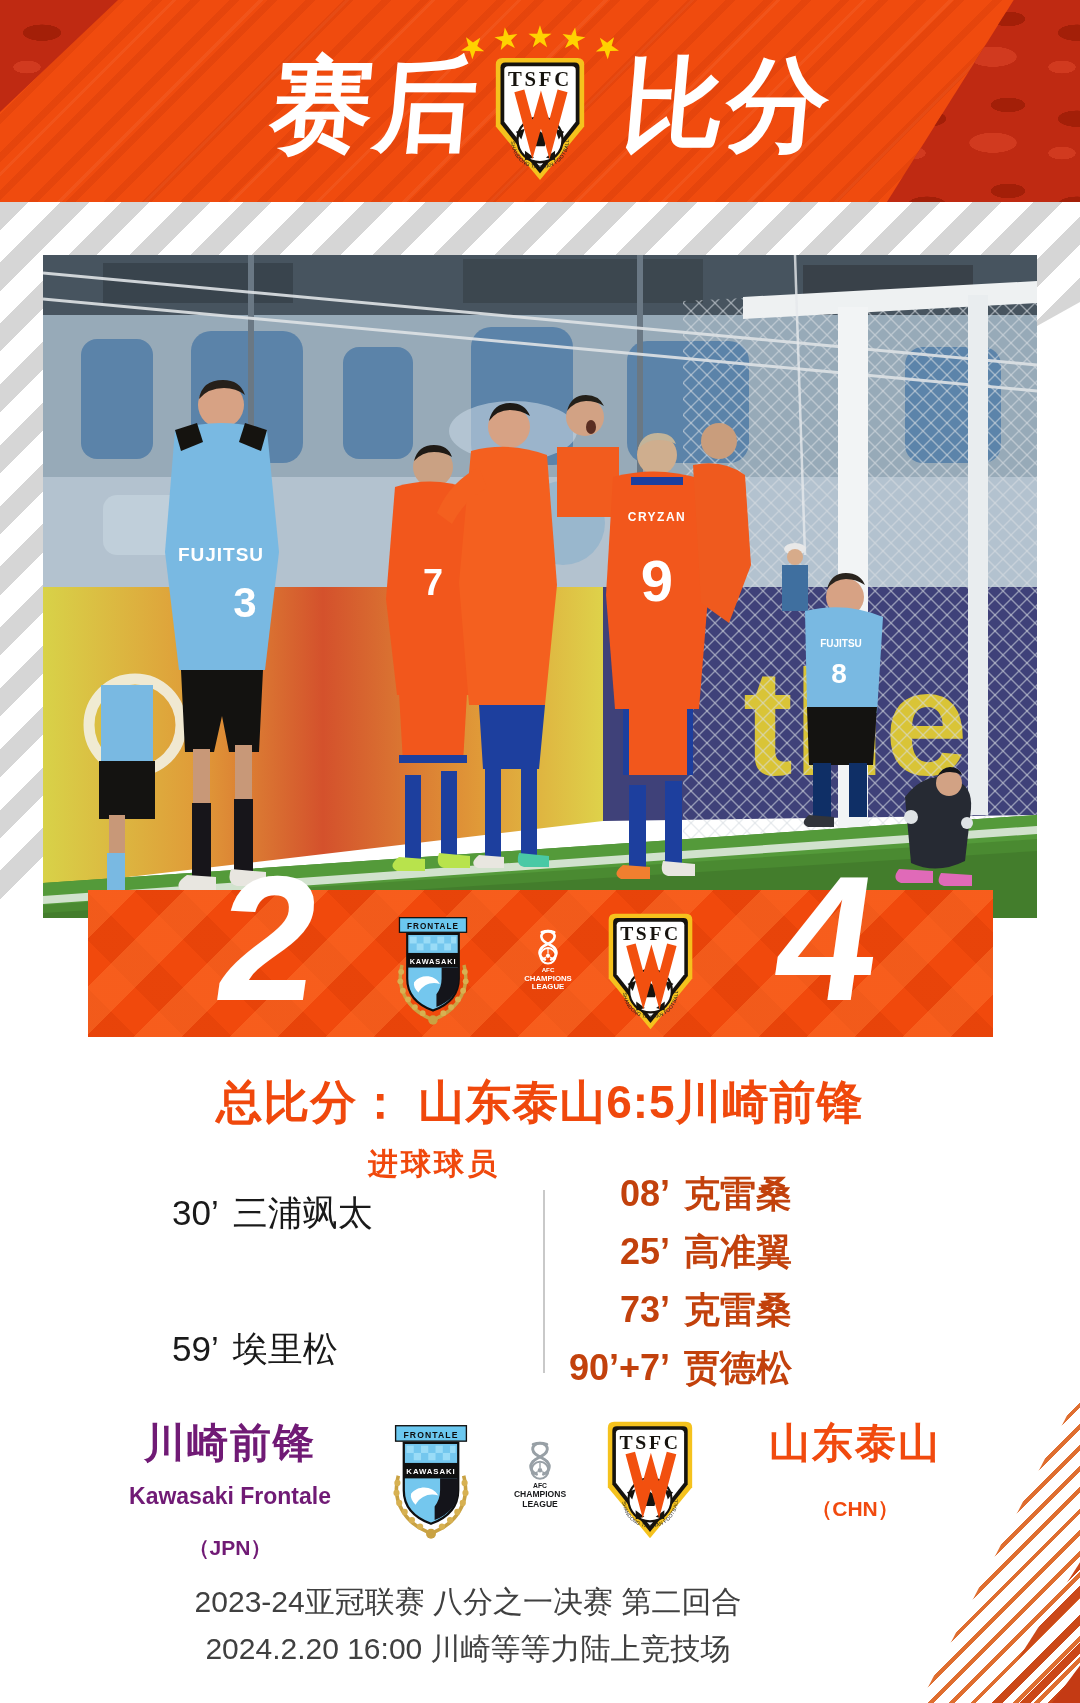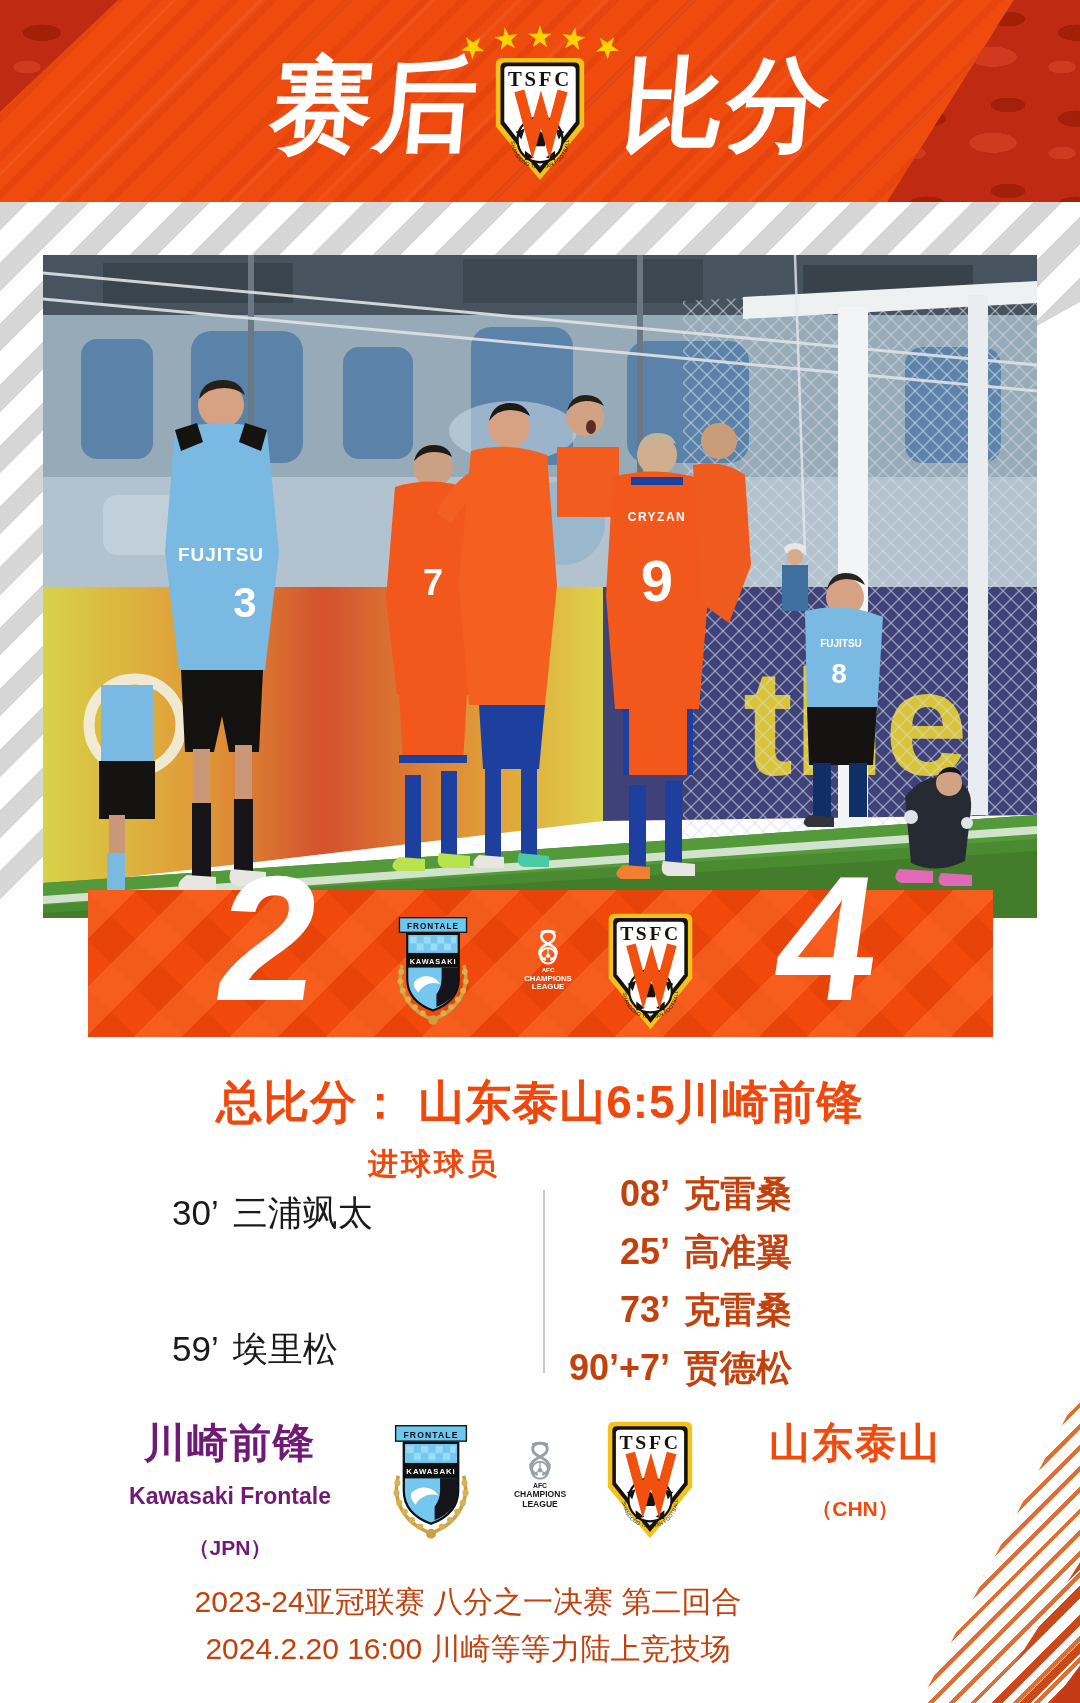--- a/index.html
+++ b/index.html
@@ -71,21 +71,21 @@
   .team-home{left:70px;color:#701a75;}
   .team-away{left:695px;color:#f14a0e;}
   .team-cn{font-size:41px;font-weight:800;letter-spacing:2px;}
   .team-en{font-size:23px;font-weight:700;margin-top:12px;}
   .team-country{font-size:21px;font-weight:700;margin-top:24px;}
   .teams-kawasaki{position:absolute;left:385px;top:1423px;width:92px;height:118px;}
   .teams-afc{position:absolute;left:506px;top:1437px;width:68px;height:80px;}
   .teams-tsfc{position:absolute;left:605px;top:1419px;width:90px;height:122px;}
   
   .footer{position:absolute;left:0;top:1578px;width:936px;text-align:center;
-      color:#c2410c;font-size:30px;font-weight:500;line-height:47px;}
+      color:#404040;font-size:30px;font-weight:500;line-height:47px;}
   .corner-stripes{position:absolute;right:0;bottom:0;width:200px;height:313px;
       background:repeating-linear-gradient(135deg,#df6e30 0 4px,rgba(0,0,0,0) 4px 15px);
       clip-path:polygon(100% 0,100% 100%,20% 100%);}
   .corner-stripes2{position:absolute;right:0;bottom:0;width:200px;height:313px;
       background:repeating-linear-gradient(135deg,#cb4818 0 8px,rgba(0,0,0,0) 8px 20px);
       clip-path:polygon(100% 55%,100% 100%,55% 100%);}
   .corner-notch{position:absolute;right:0;bottom:0;width:200px;height:313px;background:#c43a14;
       clip-path:polygon(100% 88%,100% 100%,86% 100%);}
   svg text{font-family:"Liberation Sans","DejaVu Sans",sans-serif;}
   .serif{font-family:"Liberation Serif","DejaVu Serif",serif;}

